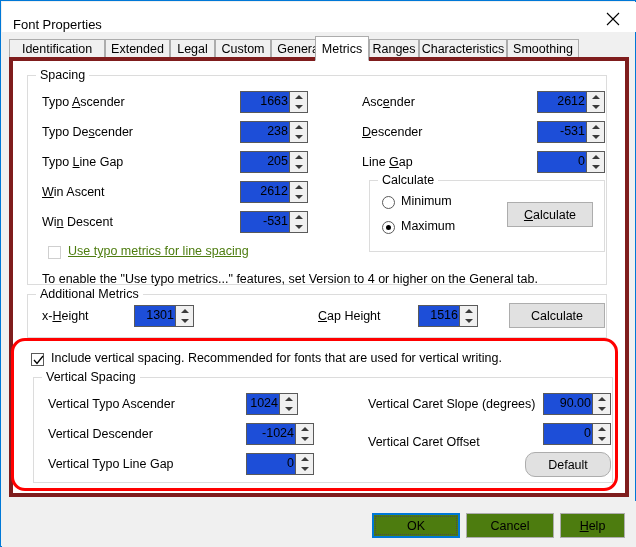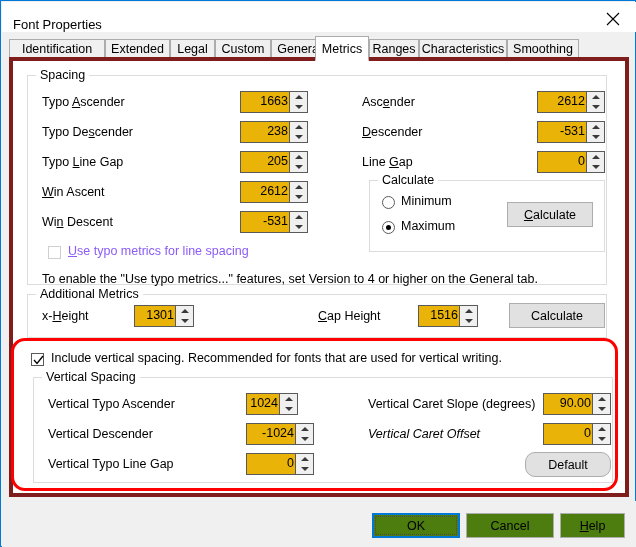--- a/index.html
+++ b/index.html
@@ -53,26 +53,26 @@
   .group{
     position:absolute;border:1px solid #dcdcdc;box-sizing:border-box;
   }
   .group-label{
     position:absolute;top:-8px;left:8px;background:#ffffff;
     padding:0 4px;font-size:12.5px;color:#000;white-space:nowrap;
   }
   .lbl{
     position:absolute;font-size:12.5px;color:#000;white-space:nowrap;
   }
-  .lbl.dim{color:#8b5cf6;}
+  .lbl.dim{color:#4d7c0f;text-decoration:underline;}
   u{text-decoration:underline;}
   
   .spin{
     position:absolute;height:22px;border:1px solid #5a5a5a;
-    background:#eab308;box-sizing:border-box;
+    background:#1d4ed8;box-sizing:border-box;
   }
   .spin .val{
     position:absolute;right:19px;top:2px;
     font-size:12.5px;color:#000;text-align:right;white-space:nowrap;
   }
   .spin .btns{
     position:absolute;right:0;top:0;width:17px;height:20px;
     border-left:1px solid #5a5a5a;background:#f0f0f0;
   }
   .spin .btns .up,.spin .btns .dn{
@@ -369,21 +369,21 @@
               <div class="up">
                 <i class="arr u"></i>
               </div>
               <div class="dn">
                 <i class="arr d"></i>
               </div>
             </div>
         </div>
 
         <div class="lbl" style="left:334px;top:19px;">Vertical Caret Slope (degrees)</div>
-        <div class="lbl" style="left:334px;top:49px;font-style:italic;">Vertical Caret Offset</div>
+        <div class="lbl" style="left:334px;top:57px;">Vertical Caret Offset</div>
 
         <div class="spin" style="left:509px;top:15px;width:68px;">
           <div class="val">90.00</div>
           <div class="btns">
               <div class="up">
                 <i class="arr u"></i>
               </div>
               <div class="dn">
                 <i class="arr d"></i>
               </div>

